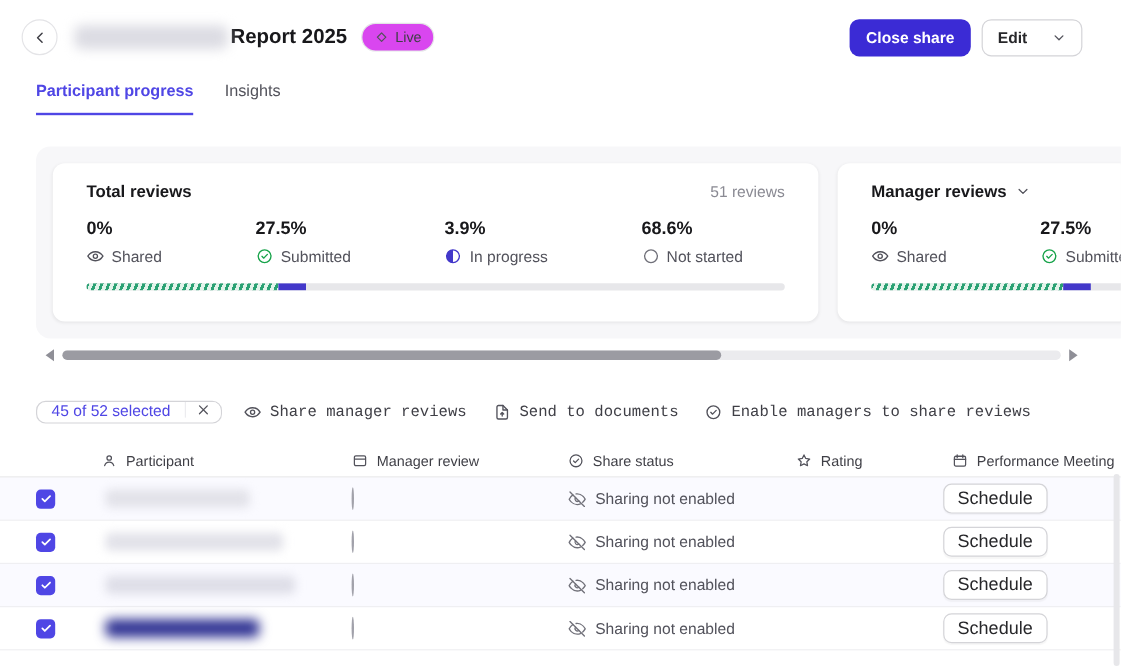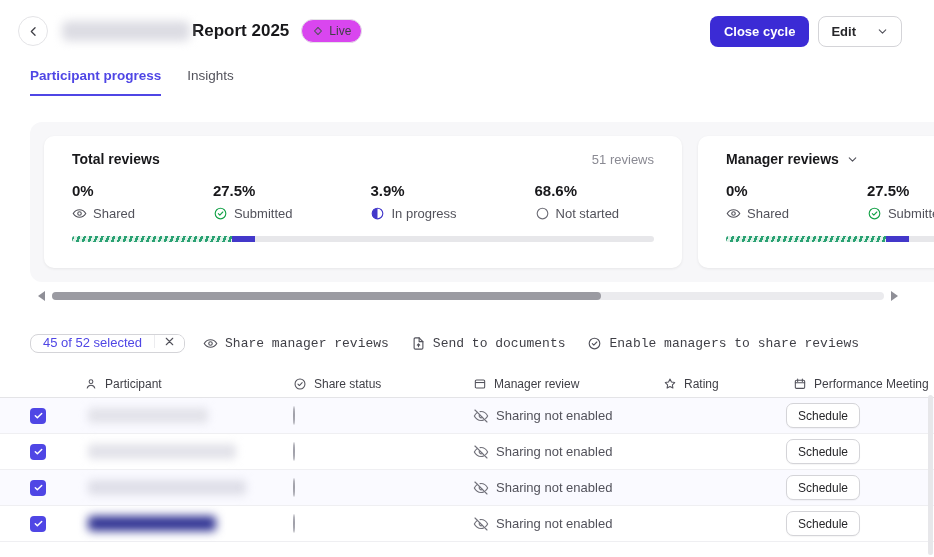--- a/index.html
+++ b/index.html
@@ -79,21 +79,21 @@
   .tbody .trow:nth-child(odd) { background:#fafaff; }
   .checkbox { width:16px; height:16px; border-radius:4px; background:#4f46e5; margin-left:30px;
     display:flex; align-items:center; justify-content:center; cursor:pointer; }
   .name-blob { height:15px; border-radius:4px; background:#e2e2e9; filter:blur(4px); margin-left:24px; width:120px; }
   .tbody .trow:nth-child(2) .name-blob { width:148px; }
   .tbody .trow:nth-child(3) .name-blob { width:158px; background:#dedee8; }
   .tbody .trow:nth-child(4) .name-blob { width:128px; background:#2e3192; filter:blur(5px); }
   .radio { width:16px; height:16px; border-radius:50%; border:1.5px solid #a1a1aa; margin-left:13px; }
   .share-cell { display:flex; align-items:center; gap:7px; padding-left:13px; color:#52525b; font-size:13px; }
   .share-cell svg { color:#71717a; flex:0 0 auto; }
-  .schedule-btn { margin-left:6px; height:25px; padding:0 11px; font-size:12px; color:#27272a; background:#fff;
+  .schedule-btn { margin-left:6px; height:25px; padding:0 11px; font-size:15px; color:#27272a; background:#fff;
     border:1px solid #d4d4d8; border-radius:7px; font-family:inherit; cursor:pointer; box-shadow:0 1px 1px rgba(0,0,0,.04); }
   .vscrollbar { position:absolute; right:1px; top:395px; bottom:2px; width:5px; background:#e7e7ea; border-radius:3px; }
 </style>
 </head>
 <body>
 
 <header class="topbar">
   <button class="back-btn">
     <span>
       <svg width="15" height="15" viewBox="0 0 24 24" fill="none" stroke="currentColor" stroke-width="2" stroke-linecap="round" stroke-linejoin="round">
@@ -105,21 +105,21 @@
   <div class="page-title">Report 2025</div>
   <span class="live-badge">
     <span>
       <svg width="12" height="12" viewBox="0 0 24 24" fill="none" stroke="#52525b" stroke-width="2" stroke-linejoin="round">
           <rect x="7" y="7" width="10" height="10" transform="rotate(45 12 12)"></rect>
         </svg>
     </span>
     <span>Live</span>
   </span>
   <div class="spacer"></div>
-  <button class="btn-primary">Close cycle</button>
+  <button class="btn-primary">Close share</button>
   <button class="btn-outline">
     <span>Edit</span>
     <span>
       <svg width="13" height="13" viewBox="0 0 24 24" fill="none" stroke="#52525b" stroke-width="2" stroke-linecap="round" stroke-linejoin="round">
           <path d="M6 9l6 6 6-6"></path>
         </svg>
     </span>
   </button>
 </header>
 
@@ -291,35 +291,35 @@
       <span>
         <svg width="14" height="14" viewBox="0 0 24 24" fill="none" stroke="currentColor" stroke-width="1.8" stroke-linecap="round">
             <circle cx="12" cy="8" r="3.2"></circle>
             <path d="M5.5 19c1-3.5 3.5-5 6.5-5s5.5 1.5 6.5 5"></path>
           </svg>
       </span>
       <span>Participant</span>
     </div>
     <div class="th">
       <span>
+        <svg width="14" height="14" viewBox="0 0 24 24" fill="none" stroke="currentColor" stroke-width="1.8">
+            <rect x="4" y="5" width="16" height="14" rx="2"></rect>
+            <path d="M4 9.5h16"></path>
+          </svg>
+      </span>
+      <span>Manager review</span>
+    </div>
+    <div class="th">
+      <span>
         <svg width="14" height="14" viewBox="0 0 24 24" fill="none" stroke="currentColor" stroke-width="1.8" stroke-linecap="round" stroke-linejoin="round">
             <circle cx="12" cy="12" r="8.5"></circle>
             <path d="M8.5 12.2l2.4 2.4 4.8-5"></path>
           </svg>
       </span>
       <span>Share status</span>
-    </div>
-    <div class="th">
-      <span>
-        <svg width="14" height="14" viewBox="0 0 24 24" fill="none" stroke="currentColor" stroke-width="1.8">
-            <rect x="4" y="5" width="16" height="14" rx="2"></rect>
-            <path d="M4 9.5h16"></path>
-          </svg>
-      </span>
-      <span>Manager review</span>
     </div>
     <div class="th">
       <span>
         <svg width="14" height="14" viewBox="0 0 24 24" fill="none" stroke="currentColor" stroke-width="1.8" stroke-linejoin="round">
             <path d="M12 3.6l2.5 5.1 5.6.8-4 3.9.9 5.6-5-2.6-5 2.6.9-5.6-4-3.9 5.6-.8z"></path>
           </svg>
       </span>
       <span>Rating</span>
     </div>
     <div class="th">

